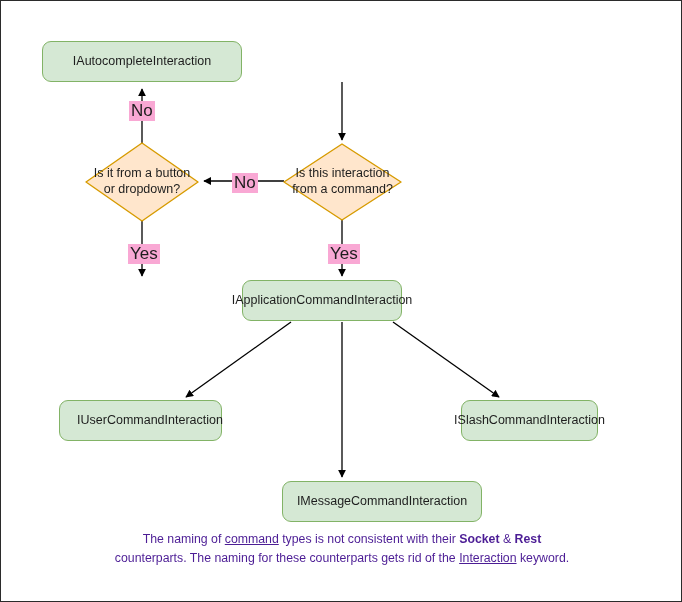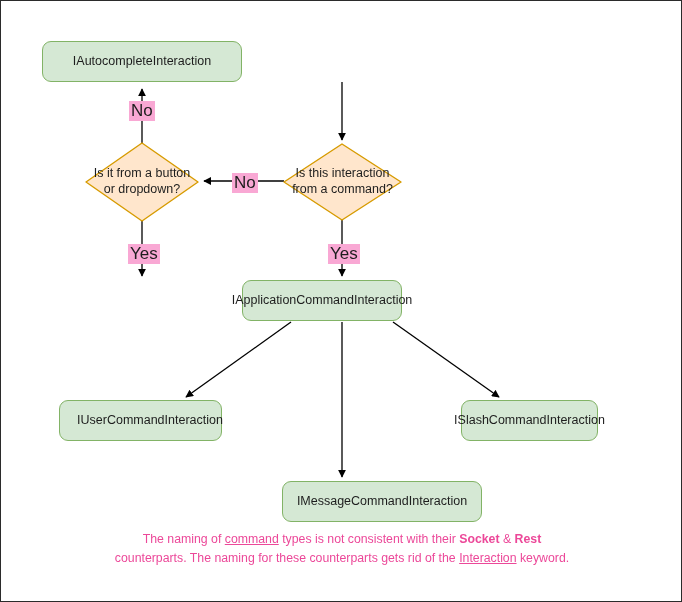--- a/index.html
+++ b/index.html
@@ -71,21 +71,21 @@
     z-index: 4;
     white-space: nowrap;
   }
   #note {
     position: absolute;
     left: 105px;
     top: 529px;
     width: 472px;
     text-align: center;
     font-size: 12.3px;
-    color: #ec4899;
+    color: #4c1d95;
     line-height: 1.52;
     z-index: 3;
   }
   #note b { font-weight: bold; }
   #note u { text-decoration: underline; }
 </style>
 </head>
 <body>
 
 <div id="canvas">

